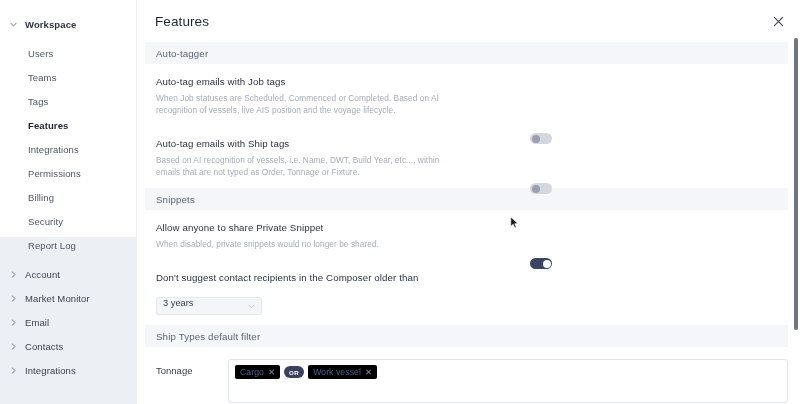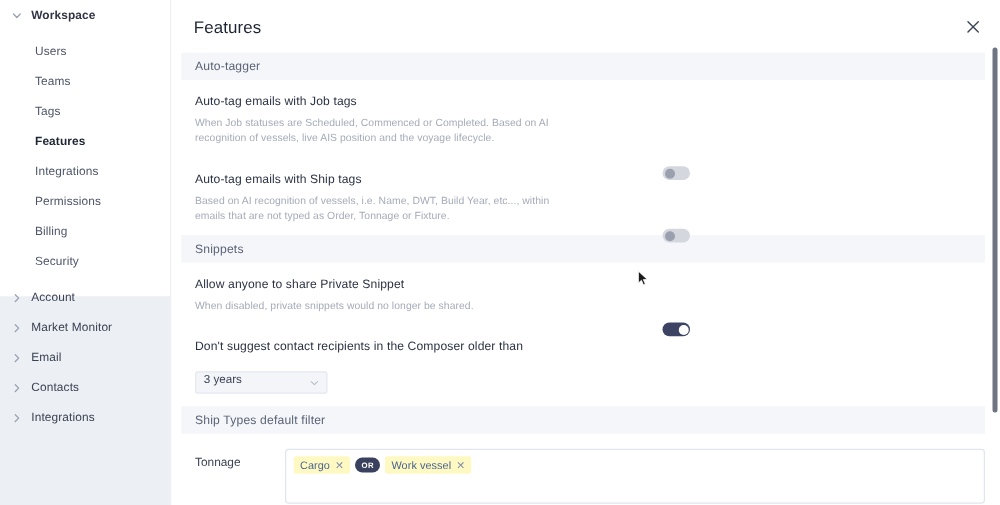--- a/index.html
+++ b/index.html
@@ -18,21 +18,21 @@
     background: #ffffff;
   }
 
   
   .sidebar {
     position: relative;
     width: 136px;
     height: 404px;
     background: #ffffff;
     flex: 0 0 136px;
-    padding-top: 0;
+    padding-top: 12px;
     overflow: hidden;
   }
   .sidebar-shade {
     position: absolute;
     left: 0; top: 237px;
     width: 136px; height: 167px;
     background: #e9ecf2;
     opacity: .85;
     pointer-events: none;
   }
@@ -218,21 +218,21 @@
     background: #fff;
     padding: 5px 6px 4px 6px;
   }
   .chips { display: flex; align-items: center; gap: 4px; flex-wrap: wrap; }
   .chip {
     display: inline-flex;
     align-items: center;
     gap: 4px;
     height: 14px;
     padding: 0 5px;
-    background: #fef9c3;
+    background: #000000;
     border-radius: 2px;
     font-size: 8.7px;
     color: #4a638f;
     letter-spacing: .05px;
   }
   .chip .x { font-size: 8.5px; color: #7d8ca8; cursor: pointer; line-height: 1; }
   .chip-op {
     display: inline-flex;
     align-items: center; justify-content: center;
     height: 12px;
@@ -300,20 +300,23 @@
         <span>Integrations</span>
       </div>
     <div class="sb-item">
         <span>Permissions</span>
       </div>
     <div class="sb-item">
         <span>Billing</span>
       </div>
     <div class="sb-item">
         <span>Security</span>
+      </div>
+    <div class="sb-item">
+        <span>Report Log</span>
       </div>
 
     <div class="sb-spacer-sm"></div>
 
     <div class="sb-group collapsed">
       <span class="caret">
         <svg viewBox="0 0 10 10">
             <path d="M3.6 2 L6.6 5 L3.6 8" fill="none" stroke="currentColor" stroke-width="1.2" stroke-linecap="round" stroke-linejoin="round"></path>
           </svg>
       </span>

